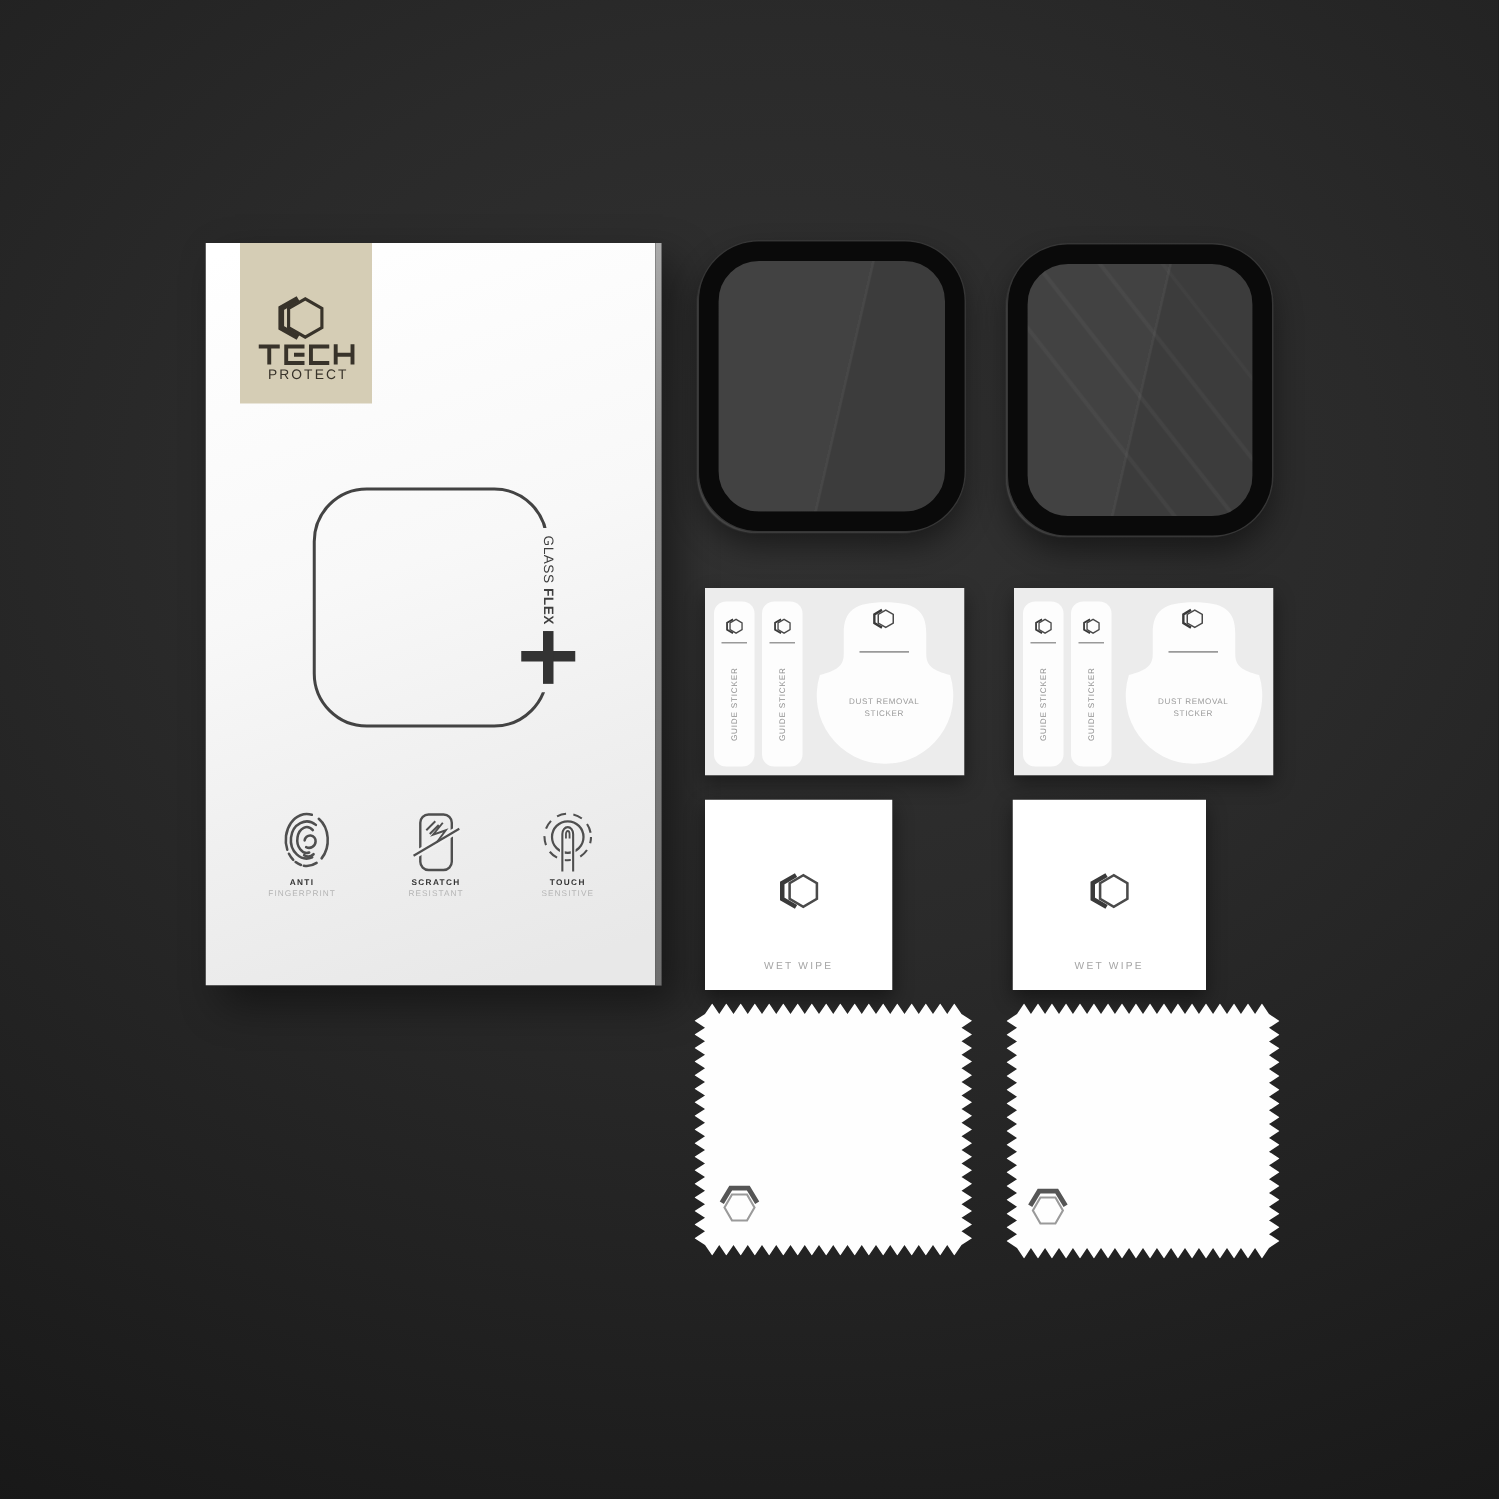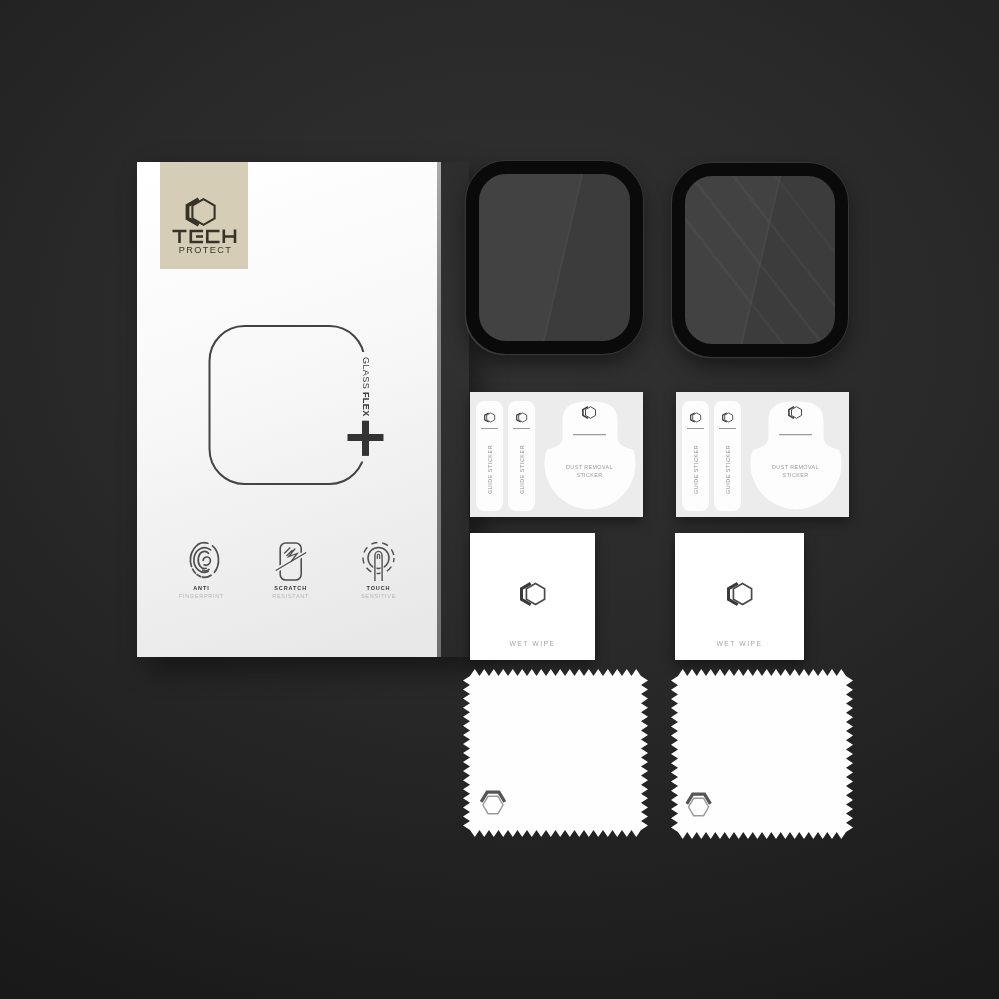--- a/index.html
+++ b/index.html
@@ -5,21 +5,21 @@
 *{-webkit-font-smoothing:antialiased}
 body{width:999px;height:999px;position:relative;overflow:hidden;
 font-family:"Liberation Sans",sans-serif;
 background:radial-gradient(1050px 820px at 52% 33%, #323232 0%, #2a2a2a 38%, #212121 68%, #171717 100%) #1a1a1a}
 .abs{position:absolute}
 .protector{position:absolute;border:13px solid #0a0a0a;border-radius:40px;
 box-shadow:0 0 0 1px #363636,-2px 2px 1px -1px rgba(150,150,150,.35),0 10px 20px rgba(0,0,0,.45)}
 </style></head>
 <body>
 
-<div class="abs" style="left:137px;top:162px;width:332px;height:495px;box-shadow:10px 12px 26px rgba(0,0,0,.45)">
+<div class="abs" style="left:137px;top:162px;width:304px;height:495px;box-shadow:10px 12px 26px rgba(0,0,0,.45)">
 <svg width="300" height="495" viewBox="0 0 300 495" style="display:block">
 <defs>
         <linearGradient id="cg" gradientUnits="userSpaceOnUse" x1="30" y1="0" x2="195" y2="495">
           <stop offset="0" stop-color="#ffffff"></stop>
           <stop offset="0.45" stop-color="#f8f8f8"></stop>
           <stop offset="0.75" stop-color="#efefef"></stop>
           <stop offset="1" stop-color="#e8e8e8"></stop>
         </linearGradient>
       </defs>
 

